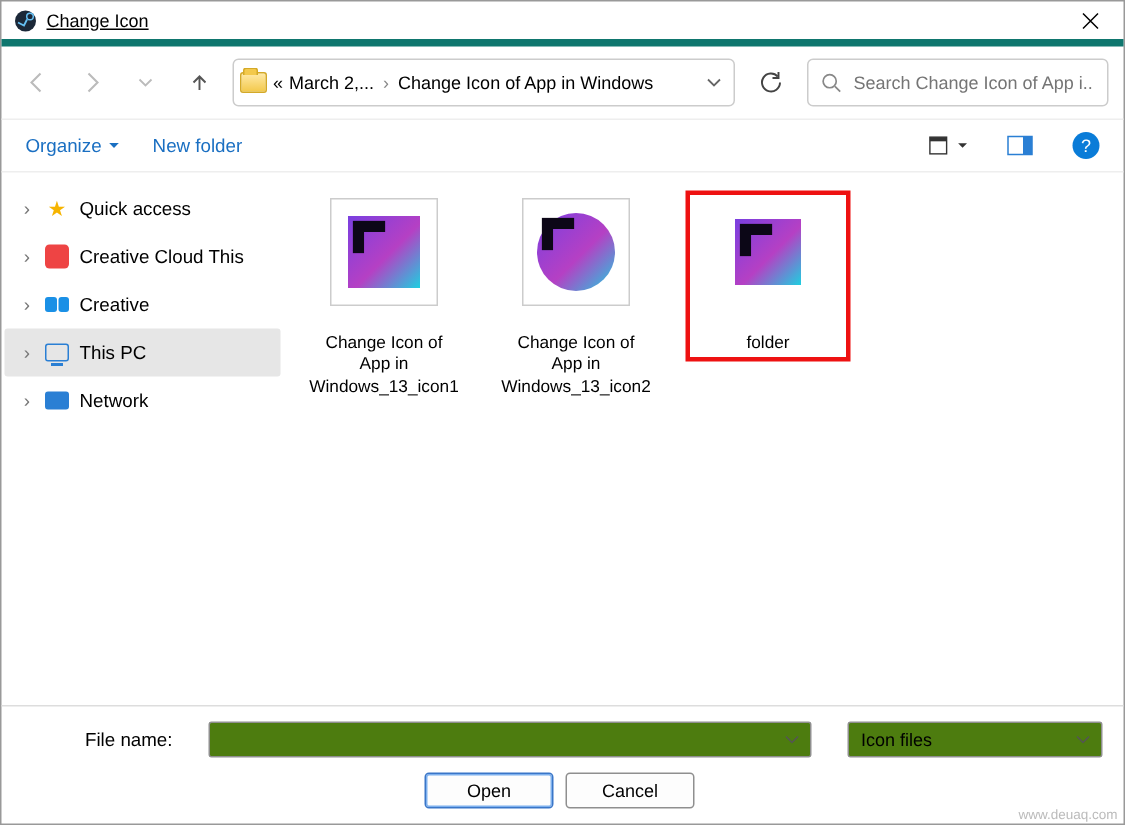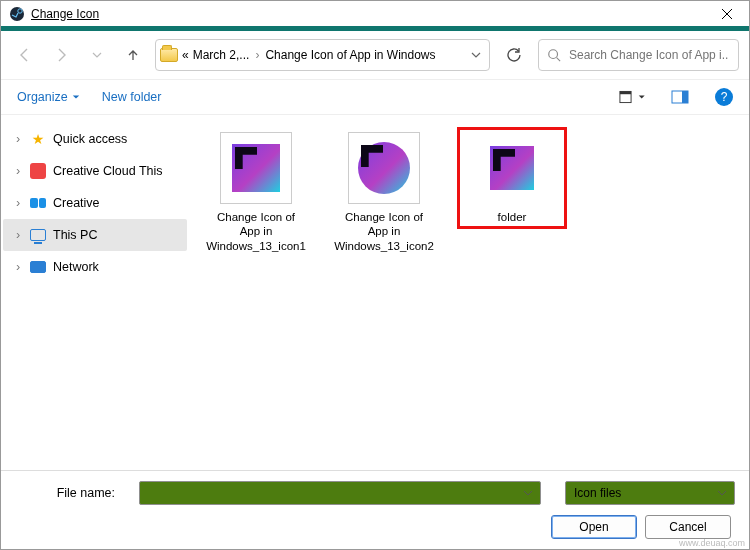--- a/index.html
+++ b/index.html
@@ -36,35 +36,35 @@
   .tree-item .chev{ width:10px;color:#777;display:flex;align-items:center;justify-content:center;}
   .tree-item .ic{ width:18px;height:18px;display:flex;align-items:center;justify-content:center;}
   .star{ color:#f6b400; font-size:14px;}
   .cc-badge{ width:16px;height:16px;background:#e44; border-radius:3px; position:relative;}
   .od{ width:16px;height:10px;display:flex;gap:1px;}
   .od span{flex:1;background:#1a90e6;border-radius:2px;}
   .pc{ width:16px;height:12px;border:1.5px solid #2a7fd4; border-radius:2px; position:relative;}
   .pc::after{content:"";position:absolute;bottom:-4px;left:3px;width:8px;height:2px;background:#2a7fd4;}
   .net{ width:16px;height:12px;border:1.5px solid #2a7fd4;border-radius:2px;position:relative;background:#2a7fd4;}
   .content{ flex:1; padding:12px; display:flex; gap:18px; align-items:flex-start; overflow:auto;}
-  .file{ width:110px; display:flex; flex-direction:column; align-items:center; text-align:center; gap:6px; padding:4px; border:1px solid transparent;}
+  .file{ width:110px; display:flex; flex-direction:column; align-items:center; text-align:center; gap:18px; padding:4px; border:1px solid transparent;}
   .file.selected{ border:3px solid #e11; padding:2px;}
   .thumb-frame{ width:72px; height:72px; border:1px solid #ccc; display:flex; align-items:center; justify-content:center; background:#fff;}
   .thumb{ width:48px;height:48px; background:linear-gradient(135deg,#7a3fe0 0%, #b540c4 55%, #1ecfe0 100%); position:relative;}
   .thumb.round{ border-radius:50%; width:52px;height:52px;}
   .thumb::after{content:"";position:absolute; top:3px; left:3px; width:22px;height:22px; background:#0c0717; clip-path:polygon(0 0, 100% 0, 100% 35%, 35% 35%, 35% 100%, 0 100%);}
   .thumb.small{ width:44px;height:44px;}
   .fname{ font-size:11.5px; line-height:1.25; word-break:break-word;}
   .footer{ border-top:1px solid #ddd; padding:10px 14px; display:flex; flex-direction:column; gap:10px;}
   .footer-row{ display:flex; align-items:center; gap:24px;}
   .footer-row .lbl{ width:100px; text-align:right; font-size:12.5px;}
   .combo{ height:24px; border:1px solid #8f8f8f; border-radius:2px; display:flex; align-items:center; padding:0 4px; background:#4d7c0f;}
   .combo .cv{flex:1; font-size:12px; padding:0 4px;}
   .combo .car{ width:16px;color:#555;display:flex;align-items:center;justify-content:center;}
-  .btnrow{ display:flex; gap:8px; justify-content:flex-end; padding-right:4px;}
+  .btnrow{ display:flex; gap:8px; justify-content:center; padding-right:4px;}
   .btn{ width:86px; height:24px; border:1px solid #8f8f8f; border-radius:3px; background:#fdfdfd; display:flex;align-items:center;justify-content:center; font-size:12px;}
   .btn.primary{ border:1px solid #3a76c8; box-shadow:0 0 0 1px #7db0ee inset;}
   .watermark{position:absolute; right:5px; bottom:2px; font-size:9px; color:#bbb;}
   svg{display:block;}
 </style>
 </head>
 <body>
 
 <div class="window">
 

